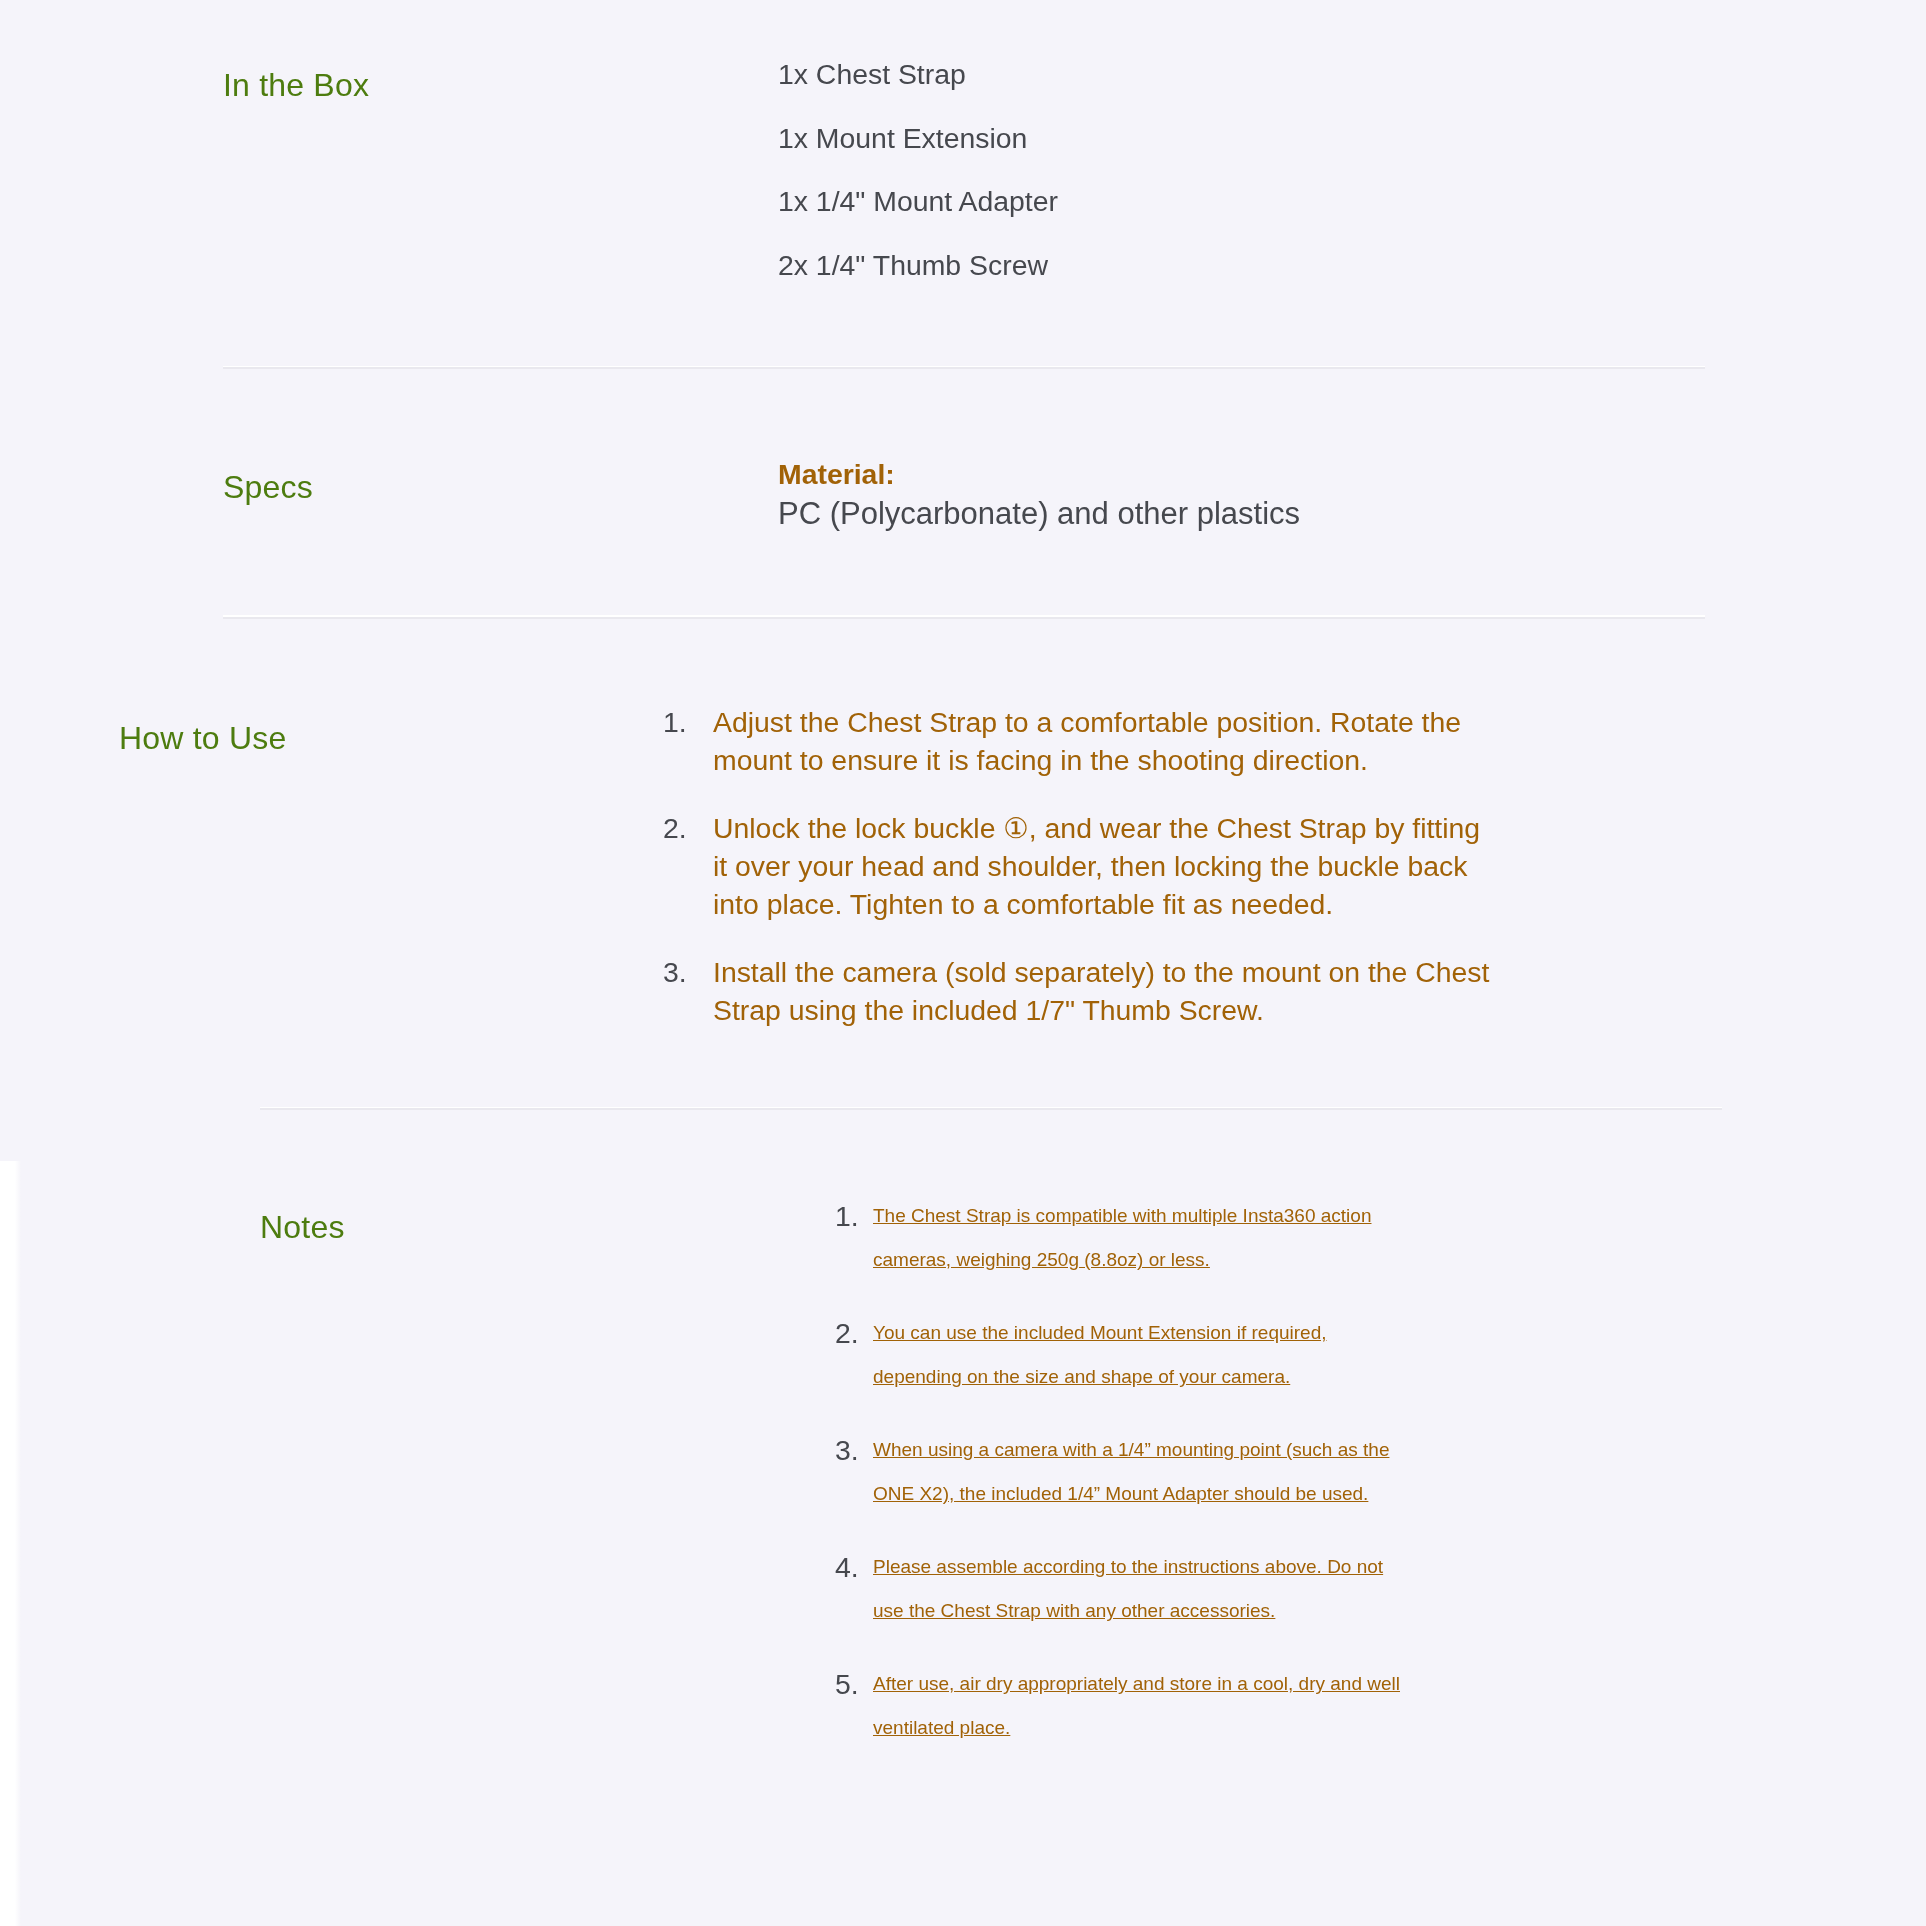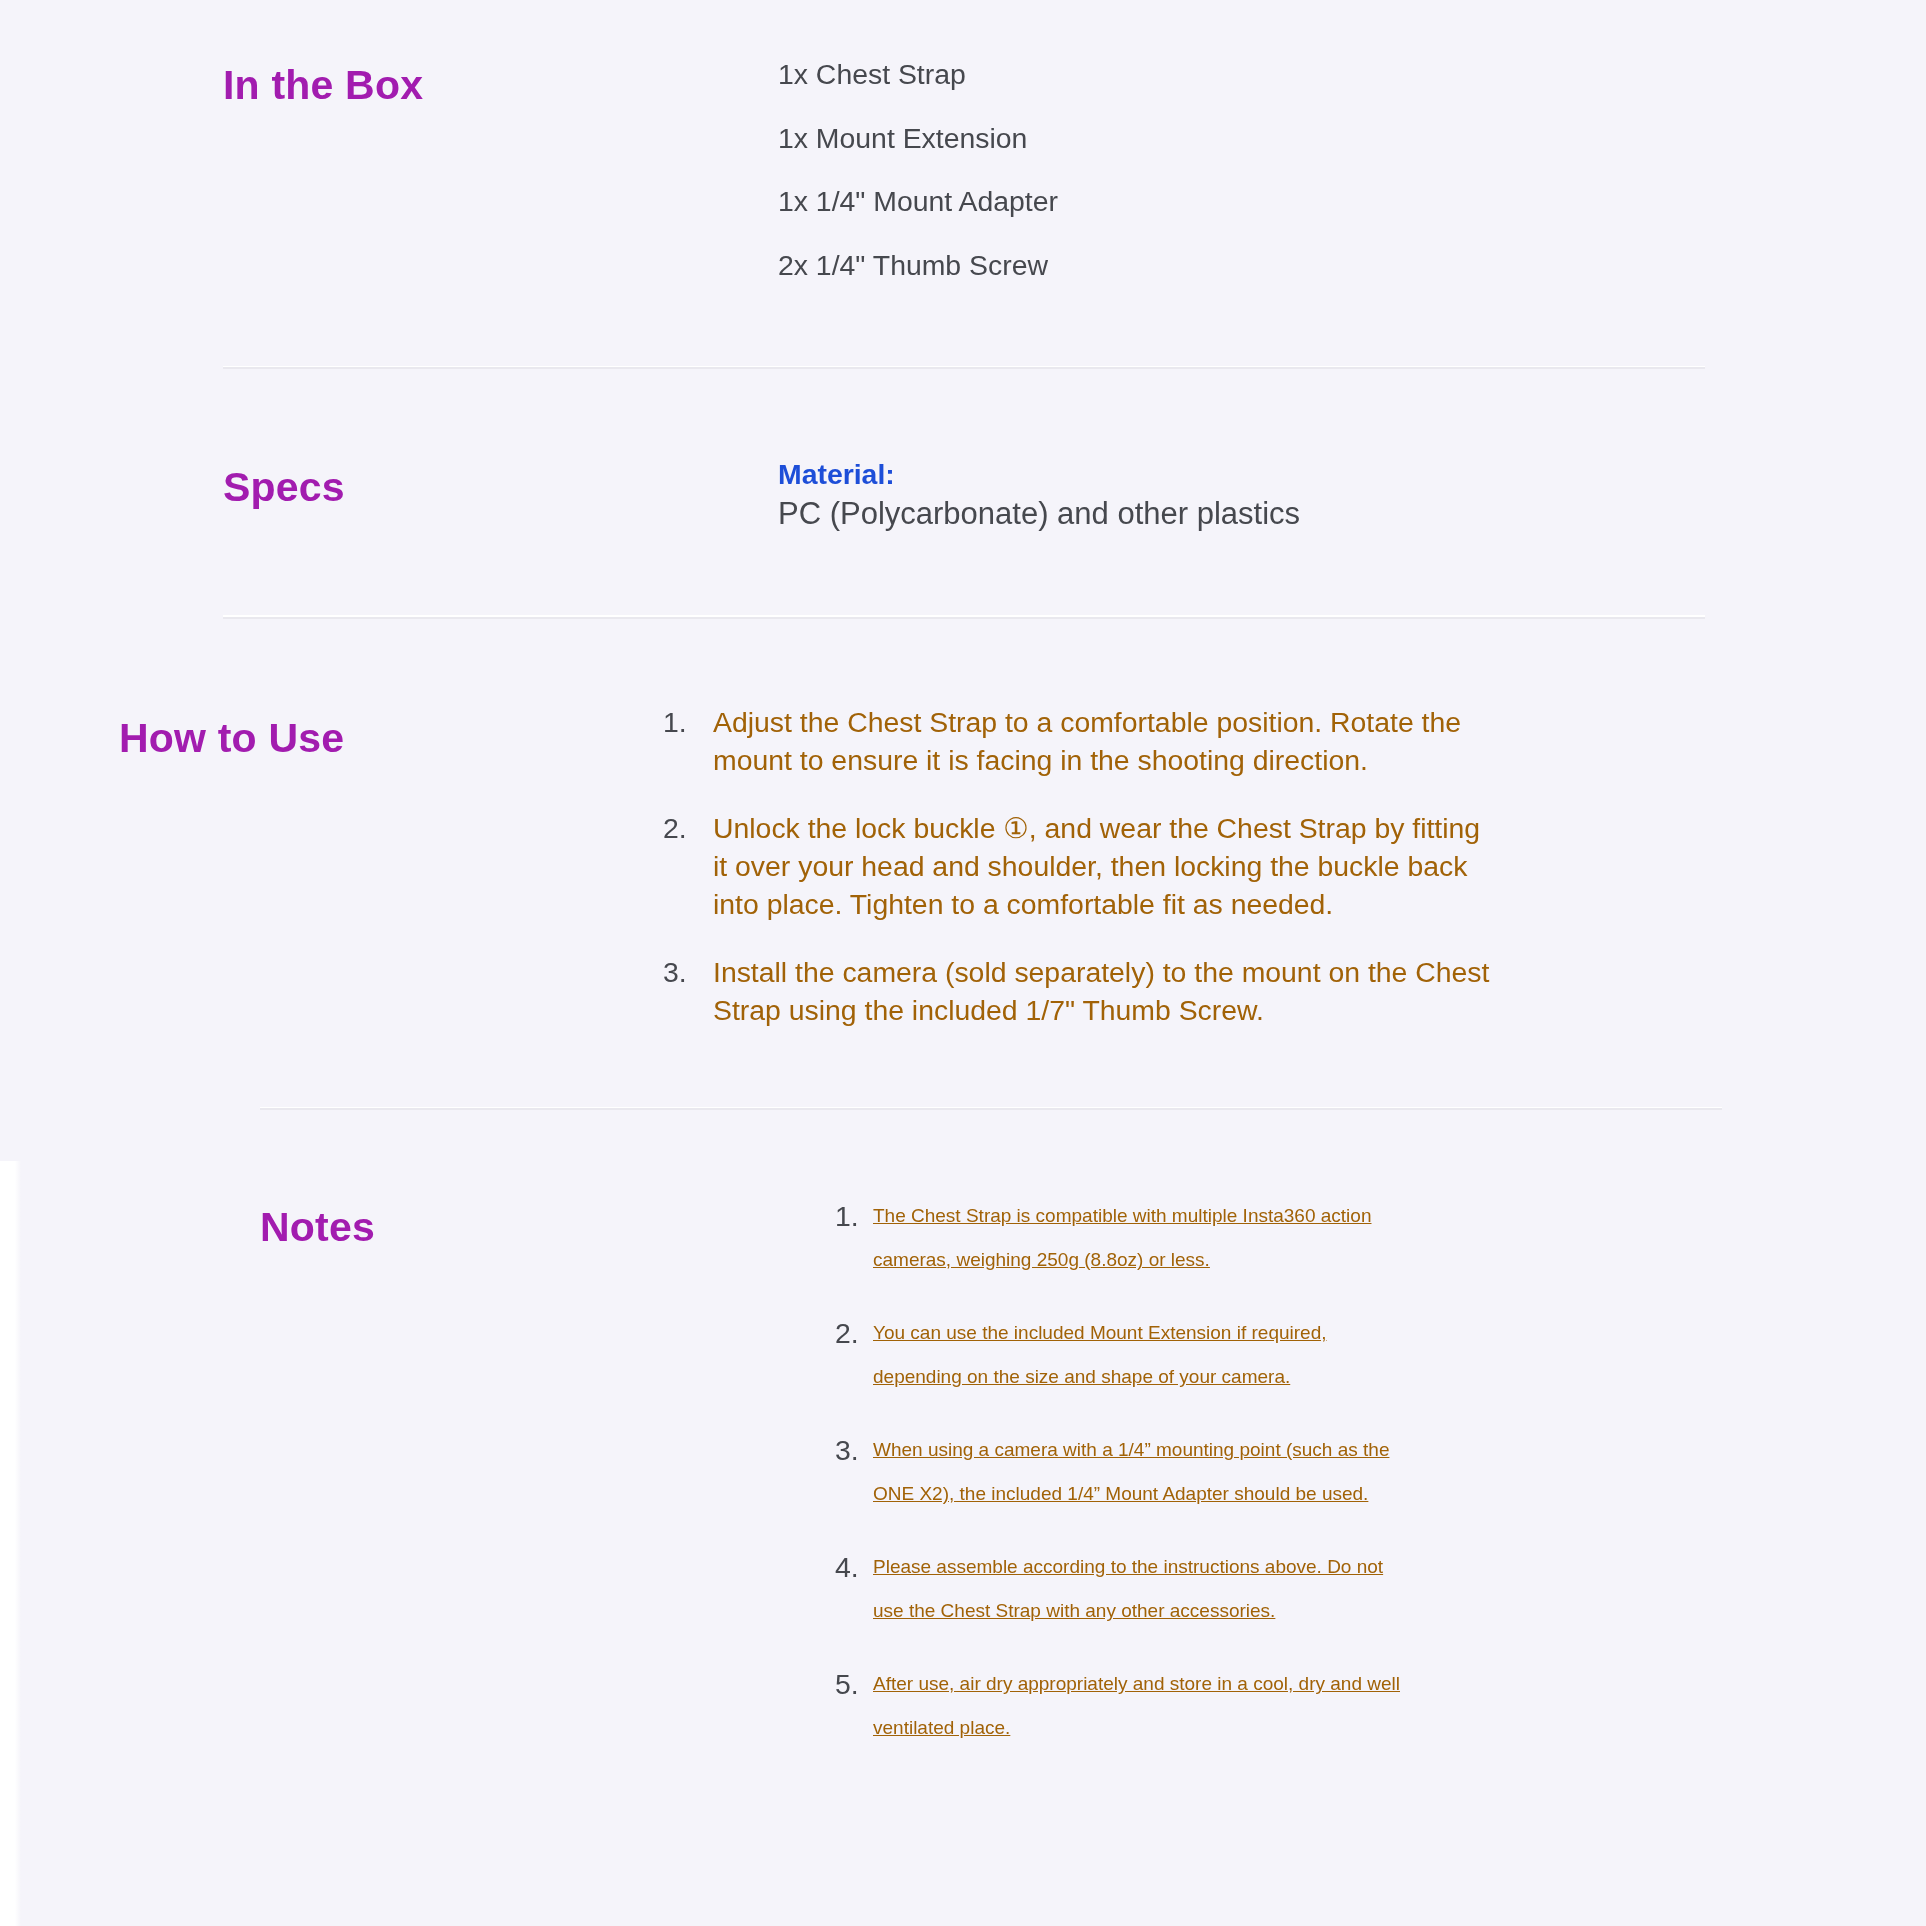--- a/index.html
+++ b/index.html
@@ -13,24 +13,24 @@
     color: #46484e;
     position: relative;
   }
   .page { position: relative; width: 1926px; height: 1926px; }
 
   .section { display: flex; align-items: flex-start; }
   .left-col { flex: 0 0 auto; }
   .right-col { flex: 0 0 auto; }
 
   .section-heading {
-    font-size: 41px;
+    font-size: 32px;
     line-height: 48px;
-    font-weight: 700;
-    color: #a21caf;
+    font-weight: 400;
+    color: #4d7c0f;
     letter-spacing: 0.2px;
   }
 
   .body-text {
     font-size: 28.4px;
     color: #a16207;
     white-space: pre-line;
   }
 
   
@@ -47,21 +47,21 @@
     border: none;
   }
   .divider-1 { margin: 81px 0 0 223px; width: 1482px; }
   .divider-2 { margin: 81px 0 0 223px; width: 1482px; }
   .divider-3 { margin: 78px 0 0 260px; width: 1462px; }
 
   
   .sec-specs { padding: 85px 142px 0 223px; }
   .sec-specs .left-col { width: 555px; }
   .sec-specs .section-heading { margin-top: 8.5px; }
-  .spec-label { font-size: 28.4px; line-height: 40px; font-weight: 700; color: #1d4ed8; }
+  .spec-label { font-size: 28.4px; line-height: 40px; font-weight: 700; color: #a16207; }
   .spec-value { font-size: 31px; line-height: 40px; }
 
   
   .sec-howto { padding: 84px 107px 0 119px; }
   .sec-howto .left-col { width: 544px; }
   .sec-howto .section-heading { margin-top: 11.4px; }
   .step-list { list-style: none; }
   .step-item { display: flex; margin-bottom: 30px; }
   .step-item:last-child { margin-bottom: 0; }
   .step-marker { flex: 0 0 50px; font-size: 28.4px; line-height: 38px; }

